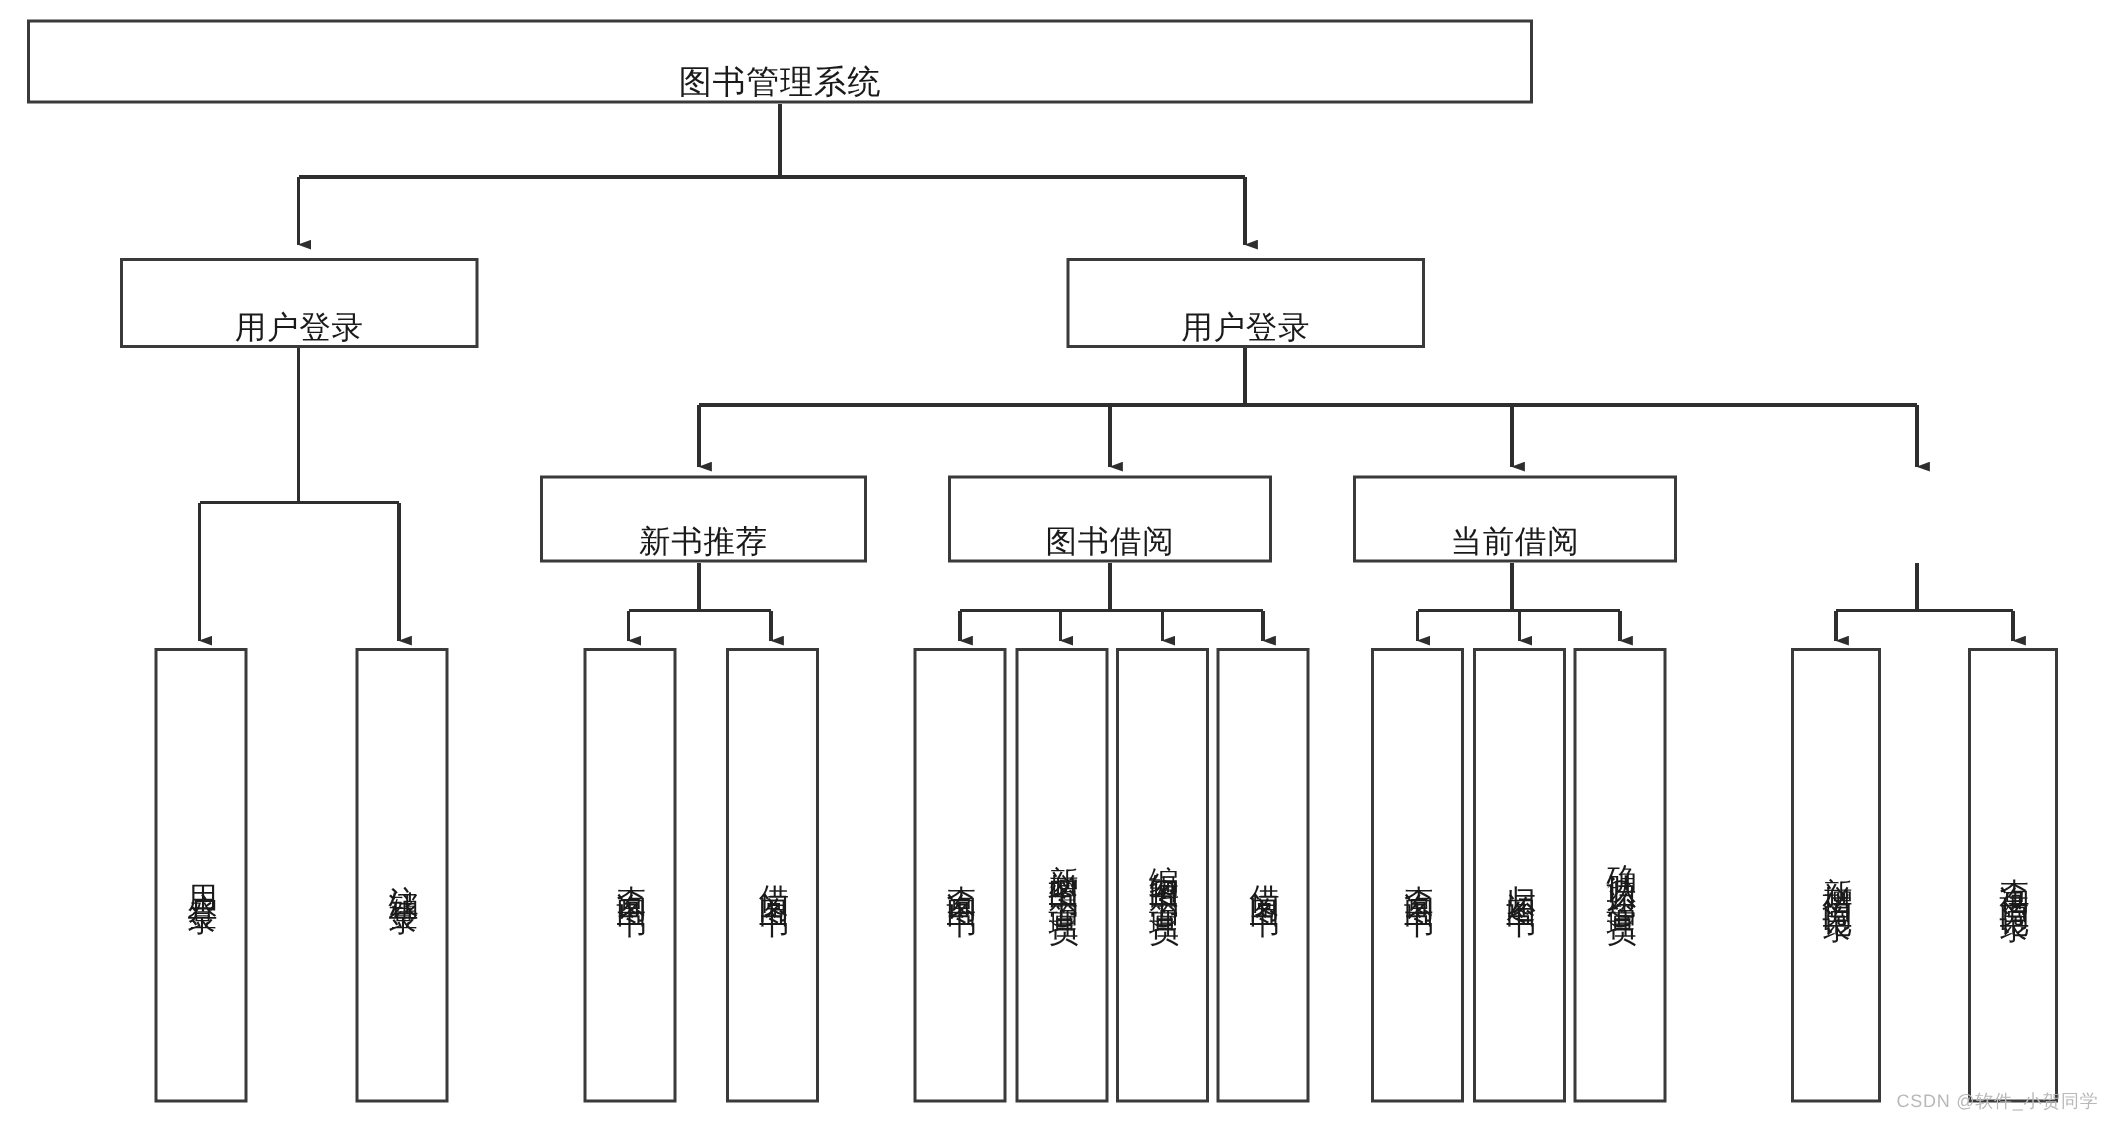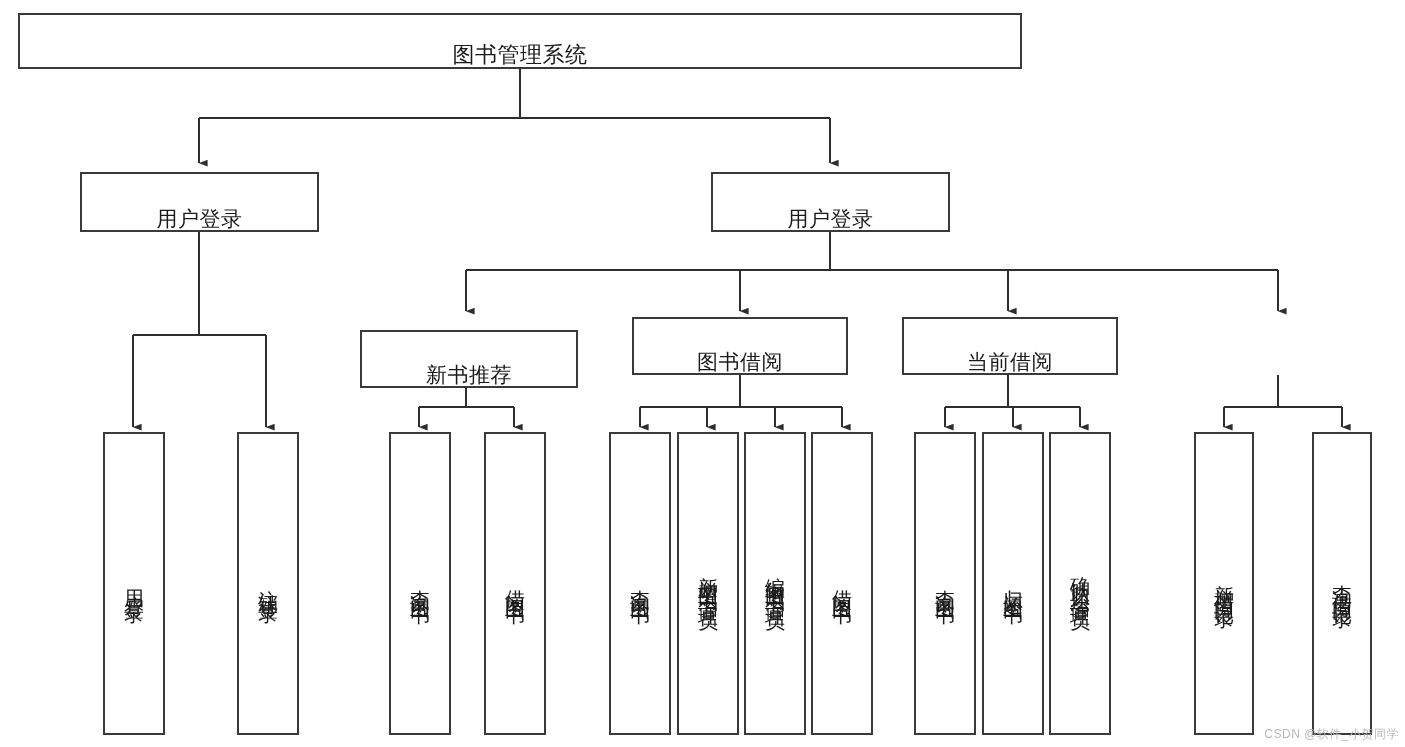--- a/index.html
+++ b/index.html
@@ -133,21 +133,21 @@
     <span>图书管理系统</span>
   </div>
 
   <div class="node node-horizontal" style="left:80px; top:172px; width:239px; height:60px;">
     <span>用户登录</span>
   </div>
   <div class="node node-horizontal" style="left:711px; top:172px; width:239px; height:60px;">
     <span>用户登录</span>
   </div>
 
-  <div class="node node-horizontal" style="left:360px; top:317px; width:218px; height:58px;margin-top:13px;">
+  <div class="node node-horizontal" style="left:360px; top:317px; width:218px; height:58px;">
     <span>新书推荐</span>
   </div>
   <div class="node node-horizontal" style="left:632px; top:317px; width:216px; height:58px;">
     <span>图书借阅</span>
   </div>
   <div class="node node-horizontal" style="left:902px; top:317px; width:216px; height:58px;">
     <span>当前借阅</span>
   </div>
 
   <div class="node node-vertical" style="left:103px; top:432px; width:62px; height:303px;">

